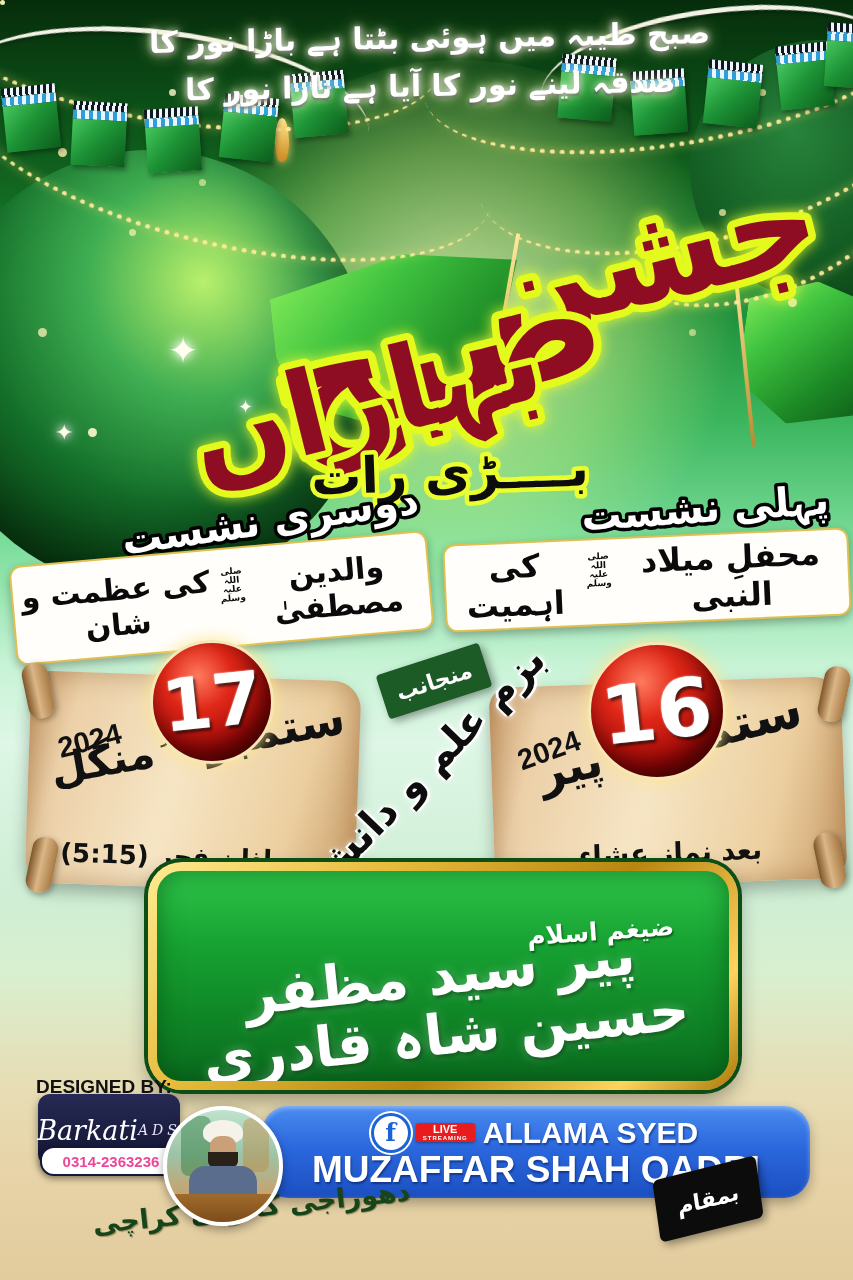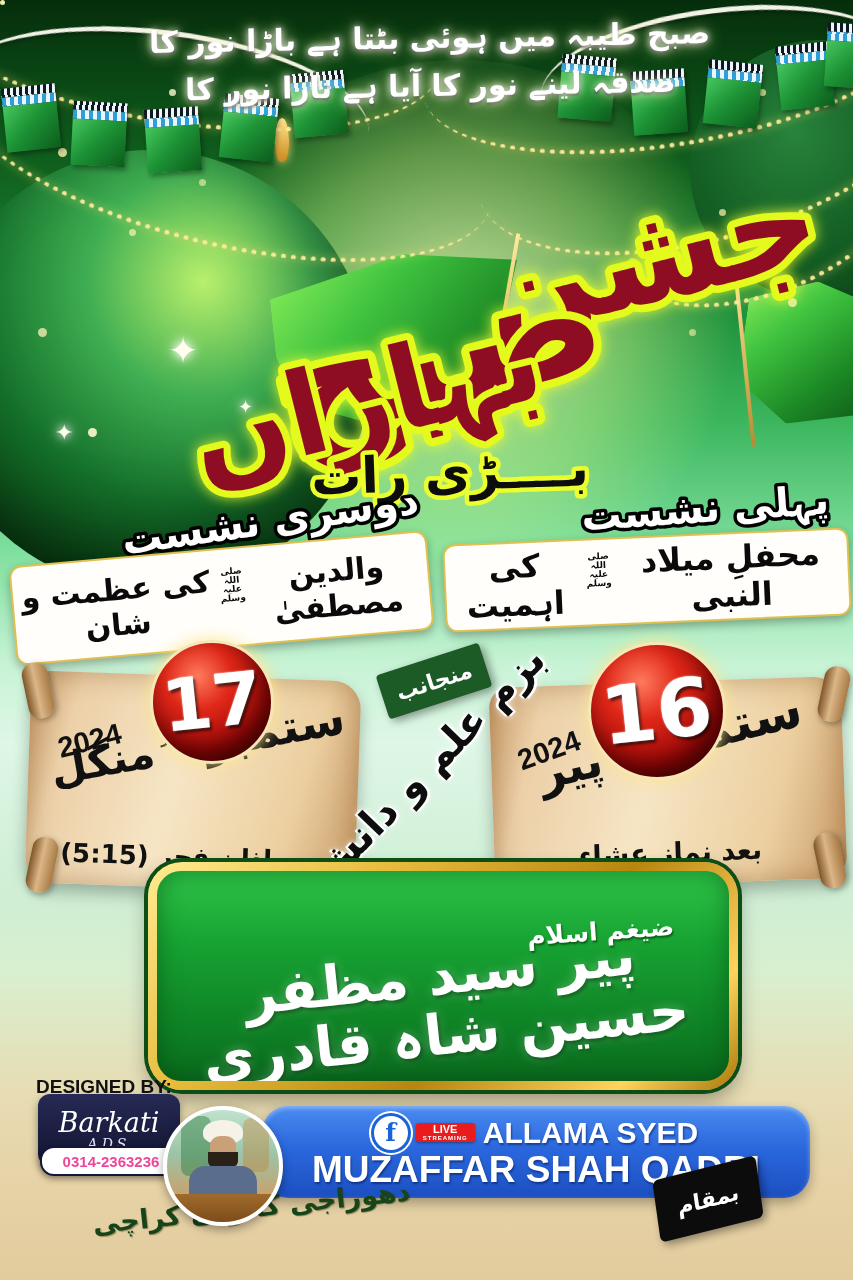--- a/index.html
+++ b/index.html
@@ -66,21 +66,21 @@
     direction:rtl;box-shadow:3px 4px 8px rgba(0,0,0,.4);}
   .gbanner-outer{left:148px;top:862px;width:590px;height:228px;border-radius:34px;padding:9px;
     background:linear-gradient(135deg,#ffec92 0%,#e7bc3c 30%,#b8860f 60%,#ffd35e 85%,#a97908 100%);
     box-shadow:0 0 0 4px #0d4d16,0 10px 20px rgba(0,0,0,.35);box-sizing:border-box;}
   .gbanner-inner{position:relative;width:100%;height:100%;border-radius:24px;overflow:hidden;
     background:linear-gradient(180deg,#2ec449 0%,#17a232 35%,#0f8526 70%,#0a6b1e 100%);
     box-shadow:inset 0 0 24px rgba(0,60,10,.5);}
   .pill-black{background:#0d0d0d;color:#fff;border-radius:20px;padding:4px 28px;direction:rtl;
     font-weight:bold;box-shadow:0 2px 5px rgba(0,0,0,.5);}
   .navybox{background:linear-gradient(180deg,#262a55 0%,#12142f 100%);border-radius:12px;
-    display:flex;flex-direction:column;align-items:center;justify-content:center;color:#fff;
+    display:flex;flex-direction:row;align-items:center;justify-content:center;color:#fff;
     box-shadow:0 4px 8px rgba(0,0,0,.4);}
   .phonepill{background:#fff;border:2px solid #14163a;border-radius:14px;display:flex;
     align-items:center;justify-content:center;font-weight:bold;color:#ec4899;
     font-family:"Liberation Sans",sans-serif;box-shadow:0 3px 6px rgba(0,0,0,.4);}
   .bluebanner{left:262px;top:1106px;width:548px;height:92px;border-radius:26px;
     background:linear-gradient(180deg,#4a8bf0 0%,#2b68dd 45%,#1b4fc0 100%);
     box-shadow:0 5px 12px rgba(0,0,0,.3),inset 0 2px 5px rgba(255,255,255,.4);
     display:flex;flex-direction:column;align-items:center;justify-content:center;
     color:#fff;font-family:"Liberation Sans",sans-serif;font-weight:bold;}
   .fbicon{width:34px;height:34px;border-radius:50%;background:#fff;color:#1b63d8;

